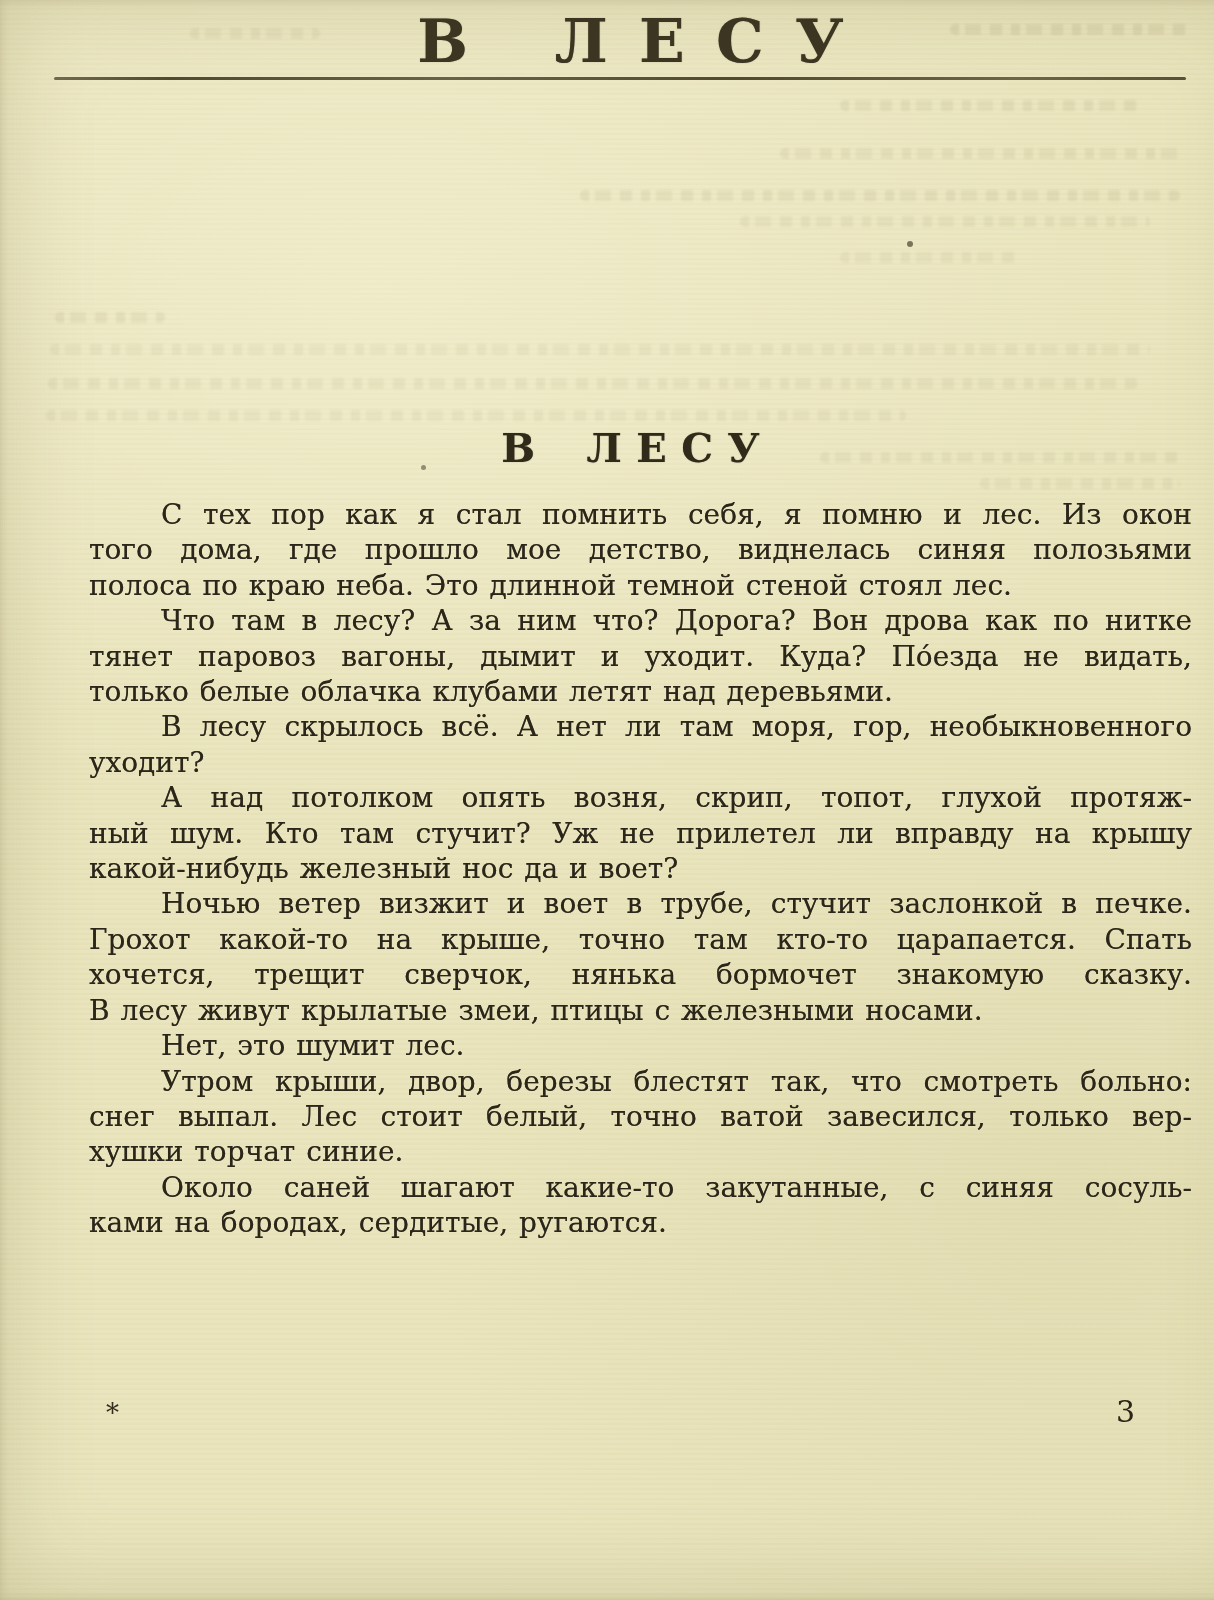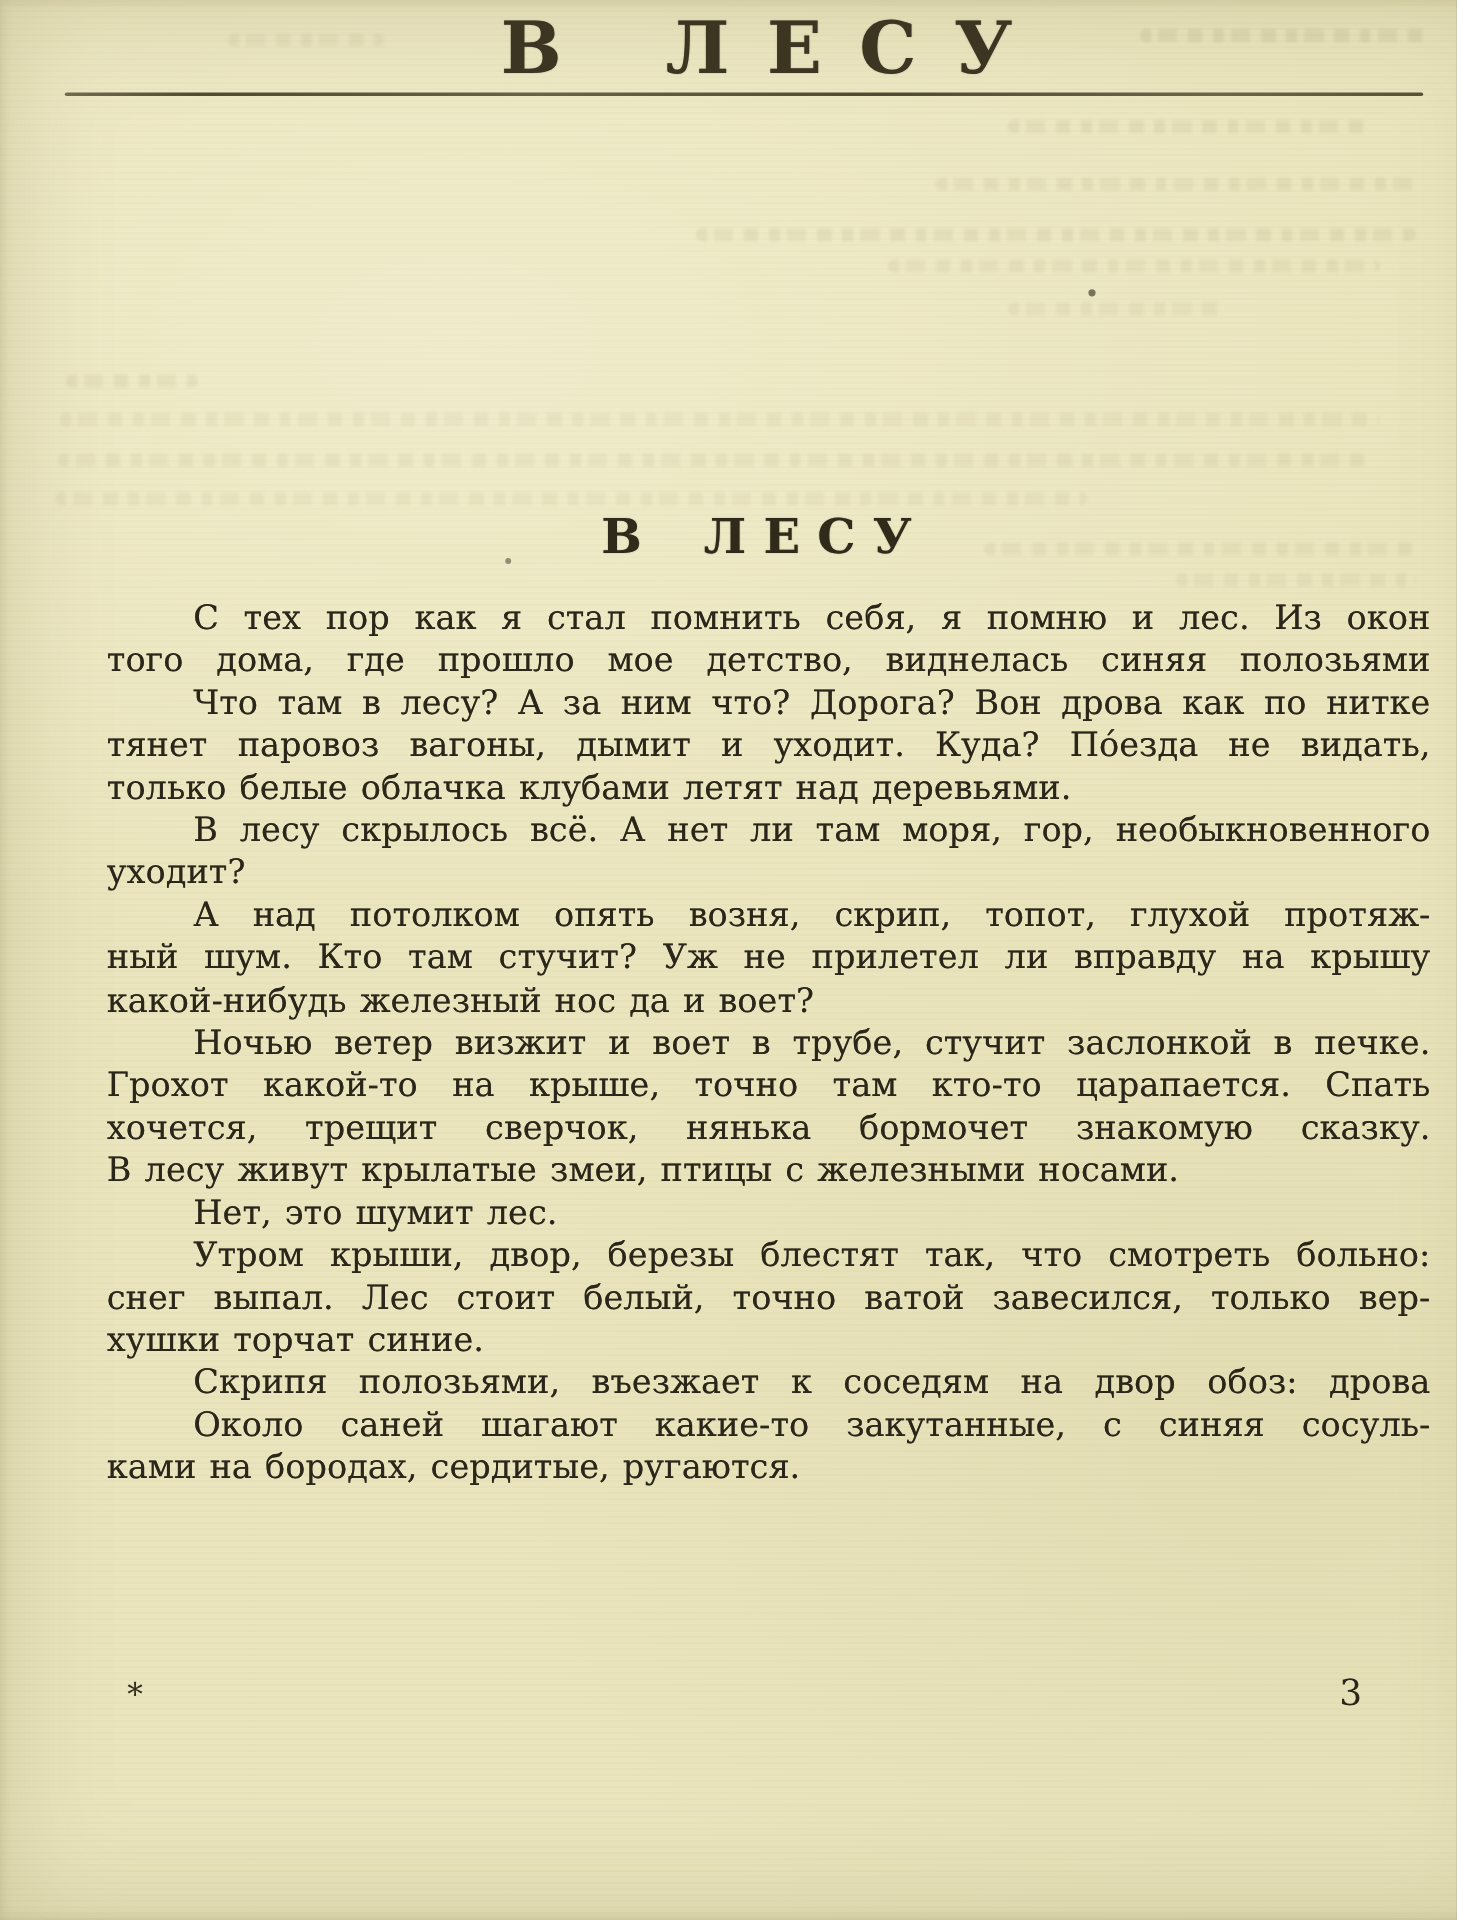--- a/index.html
+++ b/index.html
@@ -96,20 +96,21 @@
   <div class="running-title">В ЛЕСУ</div>
 
   <div class="rule"></div>
 
   <div class="section-title">В ЛЕСУ</div>
 
   <div class="body-text">
       <div class="paragraph">
         <div class="line first fill">С тех пор как я стал помнить себя, я помню и лес. Из окон</div>
         <div class="line fill">того дома, где прошло мое детство, виднелась синяя полозьями</div>
+        <div class="line">полоса по краю неба. Это длинной темной стеной стоял лес.</div>
       </div>
       <div class="paragraph">
         <div class="line first fill">Что там в лесу? А за ним что? Дорога? Вон дрова как по нитке</div>
         <div class="line fill">тянет паровоз вагоны, дымит и уходит. Куда? По́езда не видать,</div>
         <div class="line">только белые облачка клубами летят над деревьями.</div>
       </div>
       <div class="paragraph">
         <div class="line first fill">В лесу скрылось всё. А нет ли там моря, гор, необыкновенного</div>
         <div class="line">уходит?</div>
       </div>
@@ -126,21 +127,20 @@
       </div>
       <div class="paragraph">
         <div class="line first">Нет, это шумит лес.</div>
       </div>
       <div class="paragraph">
         <div class="line first fill">Утром крыши, двор, березы блестят так, что смотреть больно:</div>
         <div class="line fill">снег выпал. Лес стоит белый, точно ватой завесился, только вер-</div>
         <div class="line">хушки торчат синие.</div>
       </div>
       <div class="paragraph">
-        <div class="line first fill">Скрипя полозьями, въезжает к соседям на двор обоз: дрова</div>
       </div>
       <div class="paragraph">
         <div class="line first fill">Около саней шагают какие-то закутанные, с синяя сосуль-</div>
         <div class="line">ками на бородах, сердитые, ругаются.</div>
       </div>
     </div>
 
   <div class="footer-mark">*</div>
   <div class="page-number">3</div>
 

